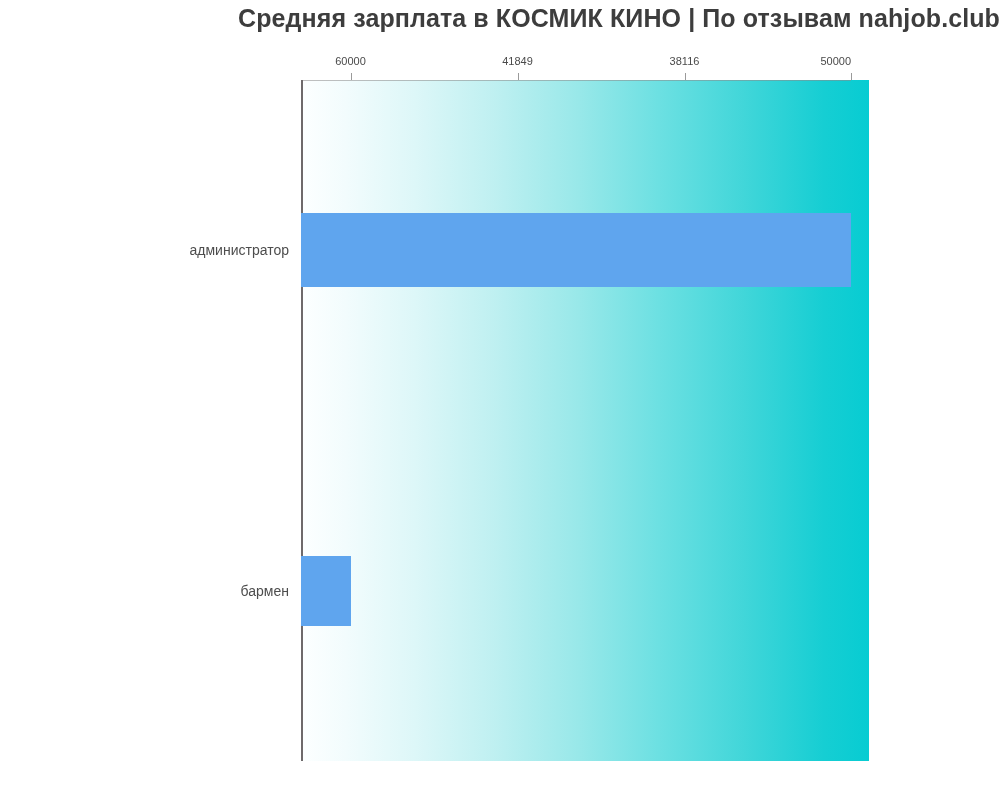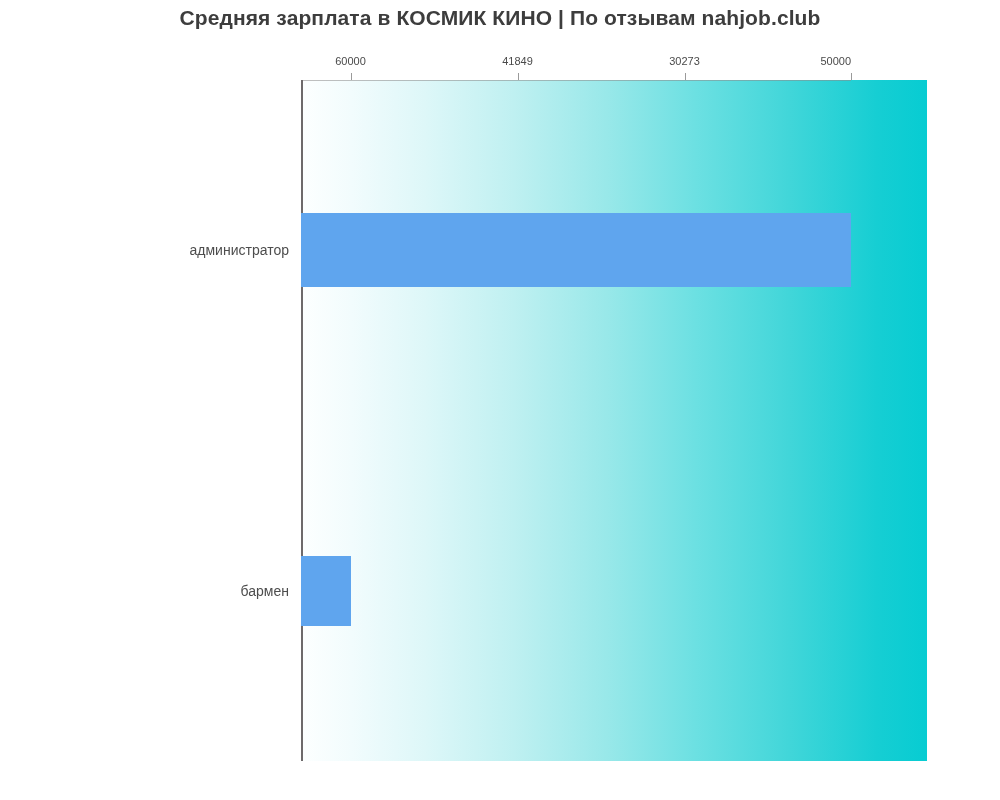--- a/index.html
+++ b/index.html
@@ -18,42 +18,42 @@
   }
 
   
   #chart-title {
     position: absolute;
     left: 0;
     top: 0;
     width: 1000px;
     height: 36px;
     line-height: 36px;
-    text-align: center;
-    font-size: 21px;
+    text-align: right;
+    font-size: 25px;
     font-weight: bold;
     color: #3d3d3d;
     letter-spacing: 0.1px;
     white-space: nowrap;
   }
 
   
   #figure {
     position: absolute;
     left: 0;
     top: 0;
     width: 1000px;
     height: 800px;
   }
 
   #plot-area {
     position: absolute;
     left: 301px;
     top: 80px;
-    width: 626px;
+    width: 568px;
     height: 681px;
     box-sizing: border-box;
   }
 
   #plot-background {
     position: absolute;
     left: 0;
     top: 0;
     right: 0;
     bottom: 0;
@@ -129,21 +129,21 @@
     <div id="axis-top"></div>
     <div id="axis-left"></div>
 
     <div class="x-tick-mark" style="left:49.5px"></div>
     <div class="x-tick-label" style="left:49.5px">60000</div>
 
     <div class="x-tick-mark" style="left:216.5px"></div>
     <div class="x-tick-label" style="left:216.5px">41849</div>
 
     <div class="x-tick-mark" style="left:383.5px"></div>
-    <div class="x-tick-label" style="left:383.5px">30273</div>
+    <div class="x-tick-label" style="left:383.5px">38116</div>
 
     <div class="x-tick-mark" style="left:550px"></div>
     <div class="x-tick-label" style="left:550px;transform:translateX(-100%)">50000</div>
 
     <div class="bar" id="bar-0" style="width: 550px; top: 133px; height: 74px; background: rgb(95, 165, 238);"></div>
     <div class="bar" id="bar-1" style="width: 49.5px; top: 476px; height: 70px; background: rgb(95, 165, 238);"></div>
 
   </div>
 
   <div class="y-label-wrap" id="ylab-0" style="top: 250px; width: 289px; color: rgb(77, 77, 77);">администратор</div>

